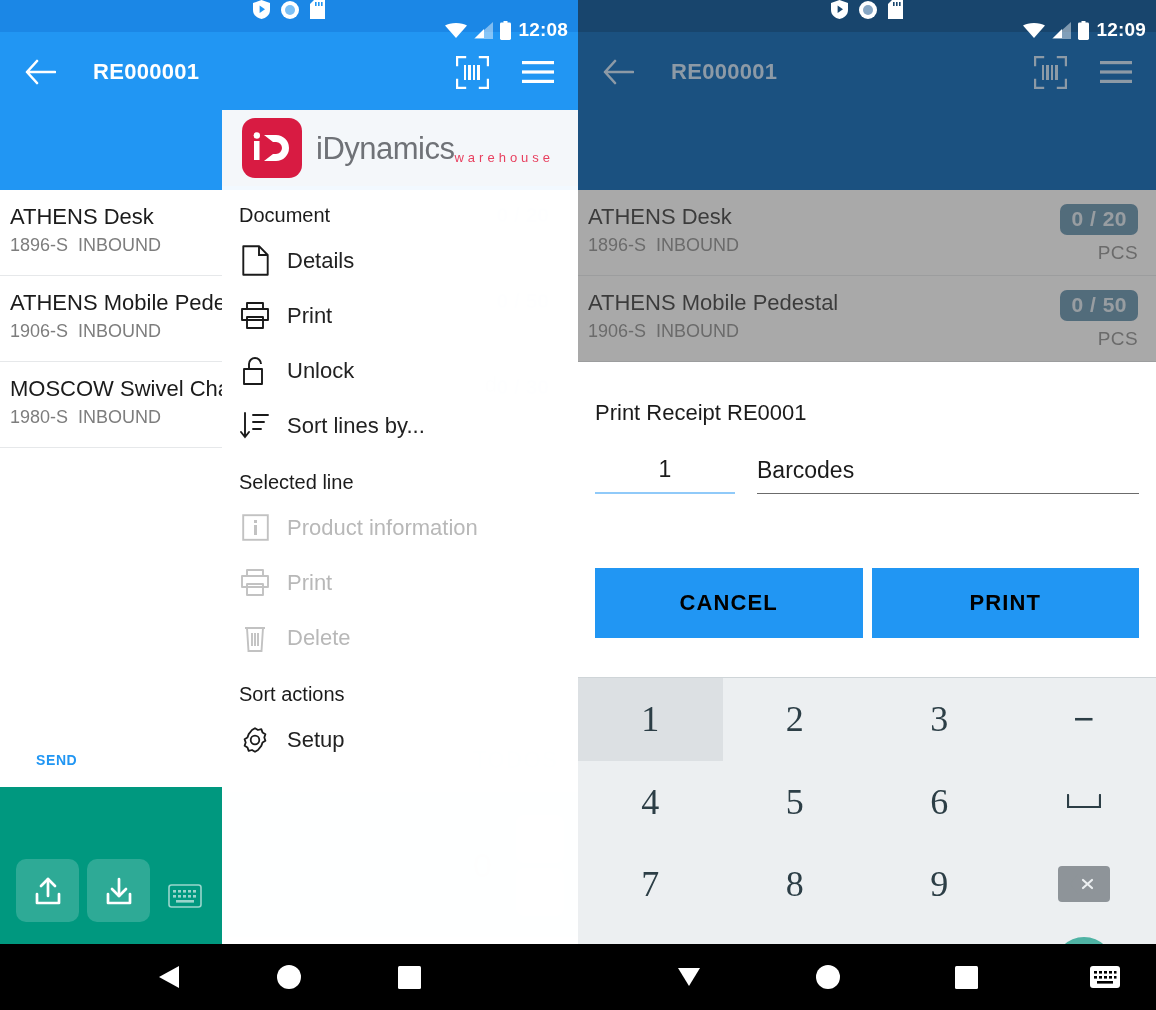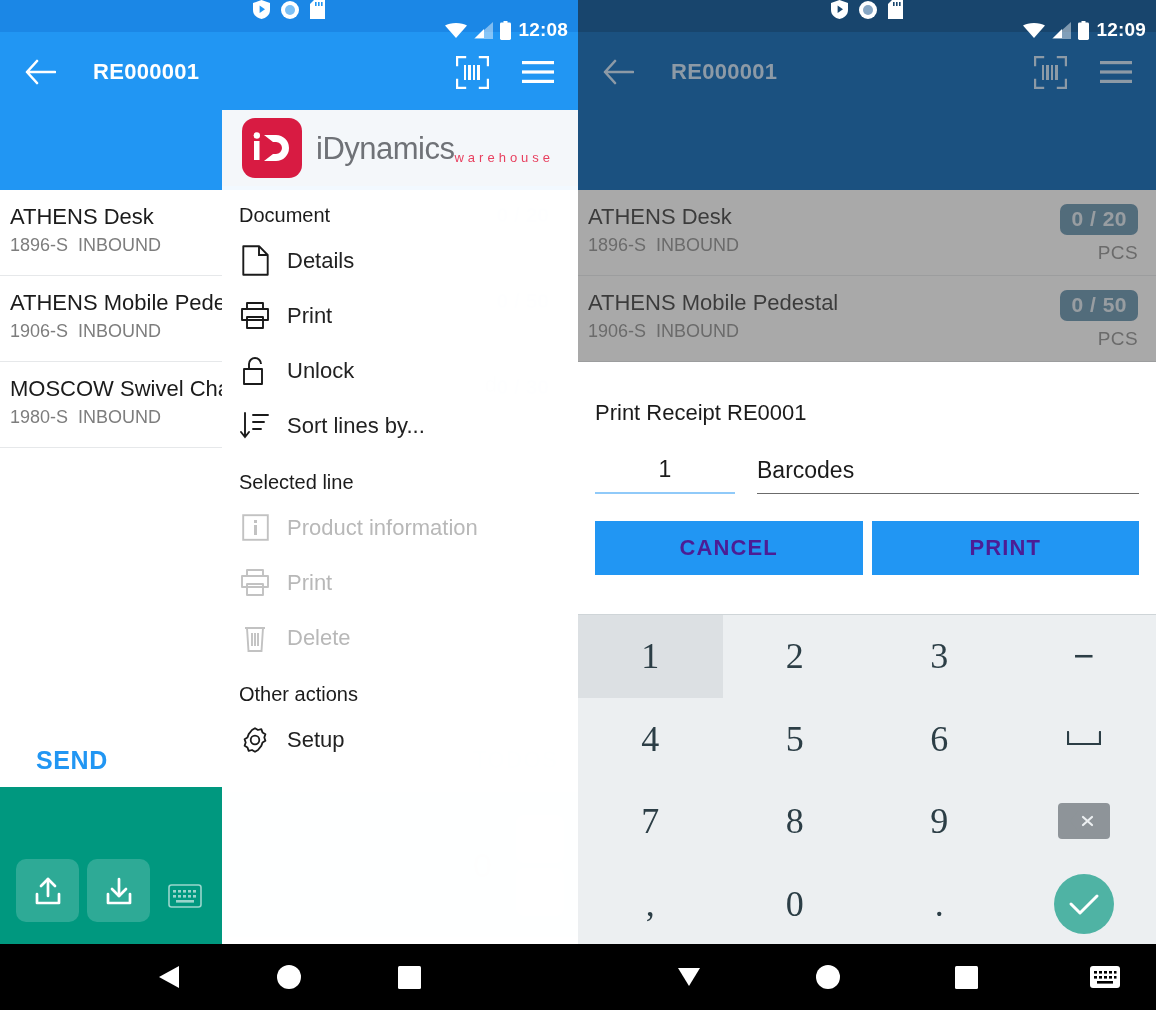--- a/index.html
+++ b/index.html
@@ -75,21 +75,21 @@
     color: rgba(33,150,243,.07); letter-spacing: .8px; }
   .ghost-qtybar { position: absolute; left: 0; right: 0; top: 682px; height: 145px; background: #eef7f6; }
   .ghost-qty-num { position: absolute; right: 86px; top: 736px; font-size: 34px; color: rgba(120,120,120,.10); }
   .ghost-step { position: absolute; right: 14px; width: 48px; height: 48px; border-radius: 9px;
     background: rgba(255,255,255,.45); color: rgba(255,255,255,.9);
     display: flex; align-items: center; justify-content: center; font-size: 34px; }
 
   
   .sendbar { position: absolute; left: 0; top: 735px; width: 222px; height: 50px;
     background: #ffffff; display: flex; align-items: center; padding-left: 36px; }
-  .send-label { color: #2196f3; font-size: 25px; font-weight: 700; letter-spacing: .6px; }
+  .send-label { color: #2196f3; font-size: 14px; font-weight: 700; letter-spacing: .6px; }
   .tealbar { position: absolute; left: 0; top: 787px; width: 222px; height: 157px; background: #00987f; }
   .teal-btns { position: absolute; left: 16px; bottom: 22px; display: flex; align-items: flex-end; gap: 8px; }
   .teal-btn { width: 63px; height: 63px; border-radius: 10px; background: rgba(255,255,255,.18);
     display: flex; align-items: center; justify-content: center; }
   .teal-kbd { margin-left: 10px; margin-bottom: 10px; opacity: .6; }
 
   
   .drawer { position: absolute; left: 222px; top: 110px; width: 356px; bottom: 66px;
     background: rgba(255,255,255,.94); }
   .drawer-logo { height: 76px; background: #f4f7fa; display: flex; align-items: center; padding-left: 20px; gap: 14px; }
@@ -114,23 +114,23 @@
   .dlg-title { font-size: 22px; color: #1b1b1b; padding-left: 0; }
   .dlg-fields { display: flex; gap: 22px; margin-top: 30px; align-items: flex-end; }
   .fld { position: relative; }
   .fld-qty { width: 140px; }
   .fld-qty .fld-val { font-size: 23px; color: #1b1b1b; text-align: center; padding-bottom: 9px; }
   .fld-qty .fld-underline { height: 2px; background: #90caf9; }
   .fld-bc { flex: 1; }
   .fld-bc .fld-val { font-size: 23px; color: #1b1b1b; padding-bottom: 9px; }
   .fld-bc .fld-underline { height: 1px; background: #6b6b6b; }
   .dlg-buttons { display: flex; gap: 9px; margin-top: 27px; }
-  .dlg-btn { flex: 1; height: 54px; background: #2196f3; color: #4c1d95; border: none;
+  .dlg-btn { flex: 1; height: 70px; background: #2196f3; color: #000000; border: none;
     font-size: 22px; font-weight: 700; letter-spacing: 1.1px; font-family: "Liberation Sans", sans-serif;
-    display: flex; align-items: center; justify-content: center; }
+    display: flex; align-items: center; justify-content: center; margin-top: 47px; }
   .dlg-spacer { height: 39px; background: #fff; }
 
   
   .keypad { background: #eceff1; border-top: 1px solid #cfd5d8; height: 331px;
     display: grid; grid-template-columns: repeat(4, 1fr); grid-template-rows: repeat(4, 1fr); }
   .key { display: flex; align-items: center; justify-content: center;
     font-size: 36px; color: #2c3e46; font-family: "Liberation Serif", serif; }
   .key.pressed { background: #dce0e3; }
   .key.sym { font-family: "Liberation Sans", sans-serif; }
   .key-del { width: 52px; height: 36px; background: #8e9499; color: #eceff1;
@@ -396,21 +396,21 @@
             <svg width="26" height="30" viewBox="0 0 26 30">
               <g stroke="#c2c2c2" stroke-width="1.9" fill="none">
                 <path d="M3 5h20M5 5l1.5 23h13L21 5"></path>
                 <path d="M10 10v13M13 10v13M16 10v13"></path>
               </g>
             </svg>
           </span>
         <span class="mi-label">Delete</span>
       </div>
 
-      <div class="menu-section">Other actions</div>
+      <div class="menu-section">Sort actions</div>
       <div class="menu-item">
         <span class="mi-icon">
             <svg width="30" height="30" viewBox="0 0 30 30">
               <path d="M15 3.2 18 5l3.3-.9 1.2 3.3 2.9 1.8-1.1 3.3 1.1 3.3-2.9 1.8-1.2 3.3L18 25l-3 1.8L12 25l-3.3.9-1.2-3.3-2.9-1.8 1.1-3.3-1.1-3.3 2.9-1.8 1.2-3.3L12 5Z" stroke="#1b1b1b" stroke-width="1.8" fill="none" stroke-linejoin="round"></path>
               <circle cx="15" cy="15" r="4.3" stroke="#1b1b1b" stroke-width="1.8" fill="none"></circle>
             </svg>
           </span>
         <span class="mi-label">Setup</span>
       </div>
     </div>

